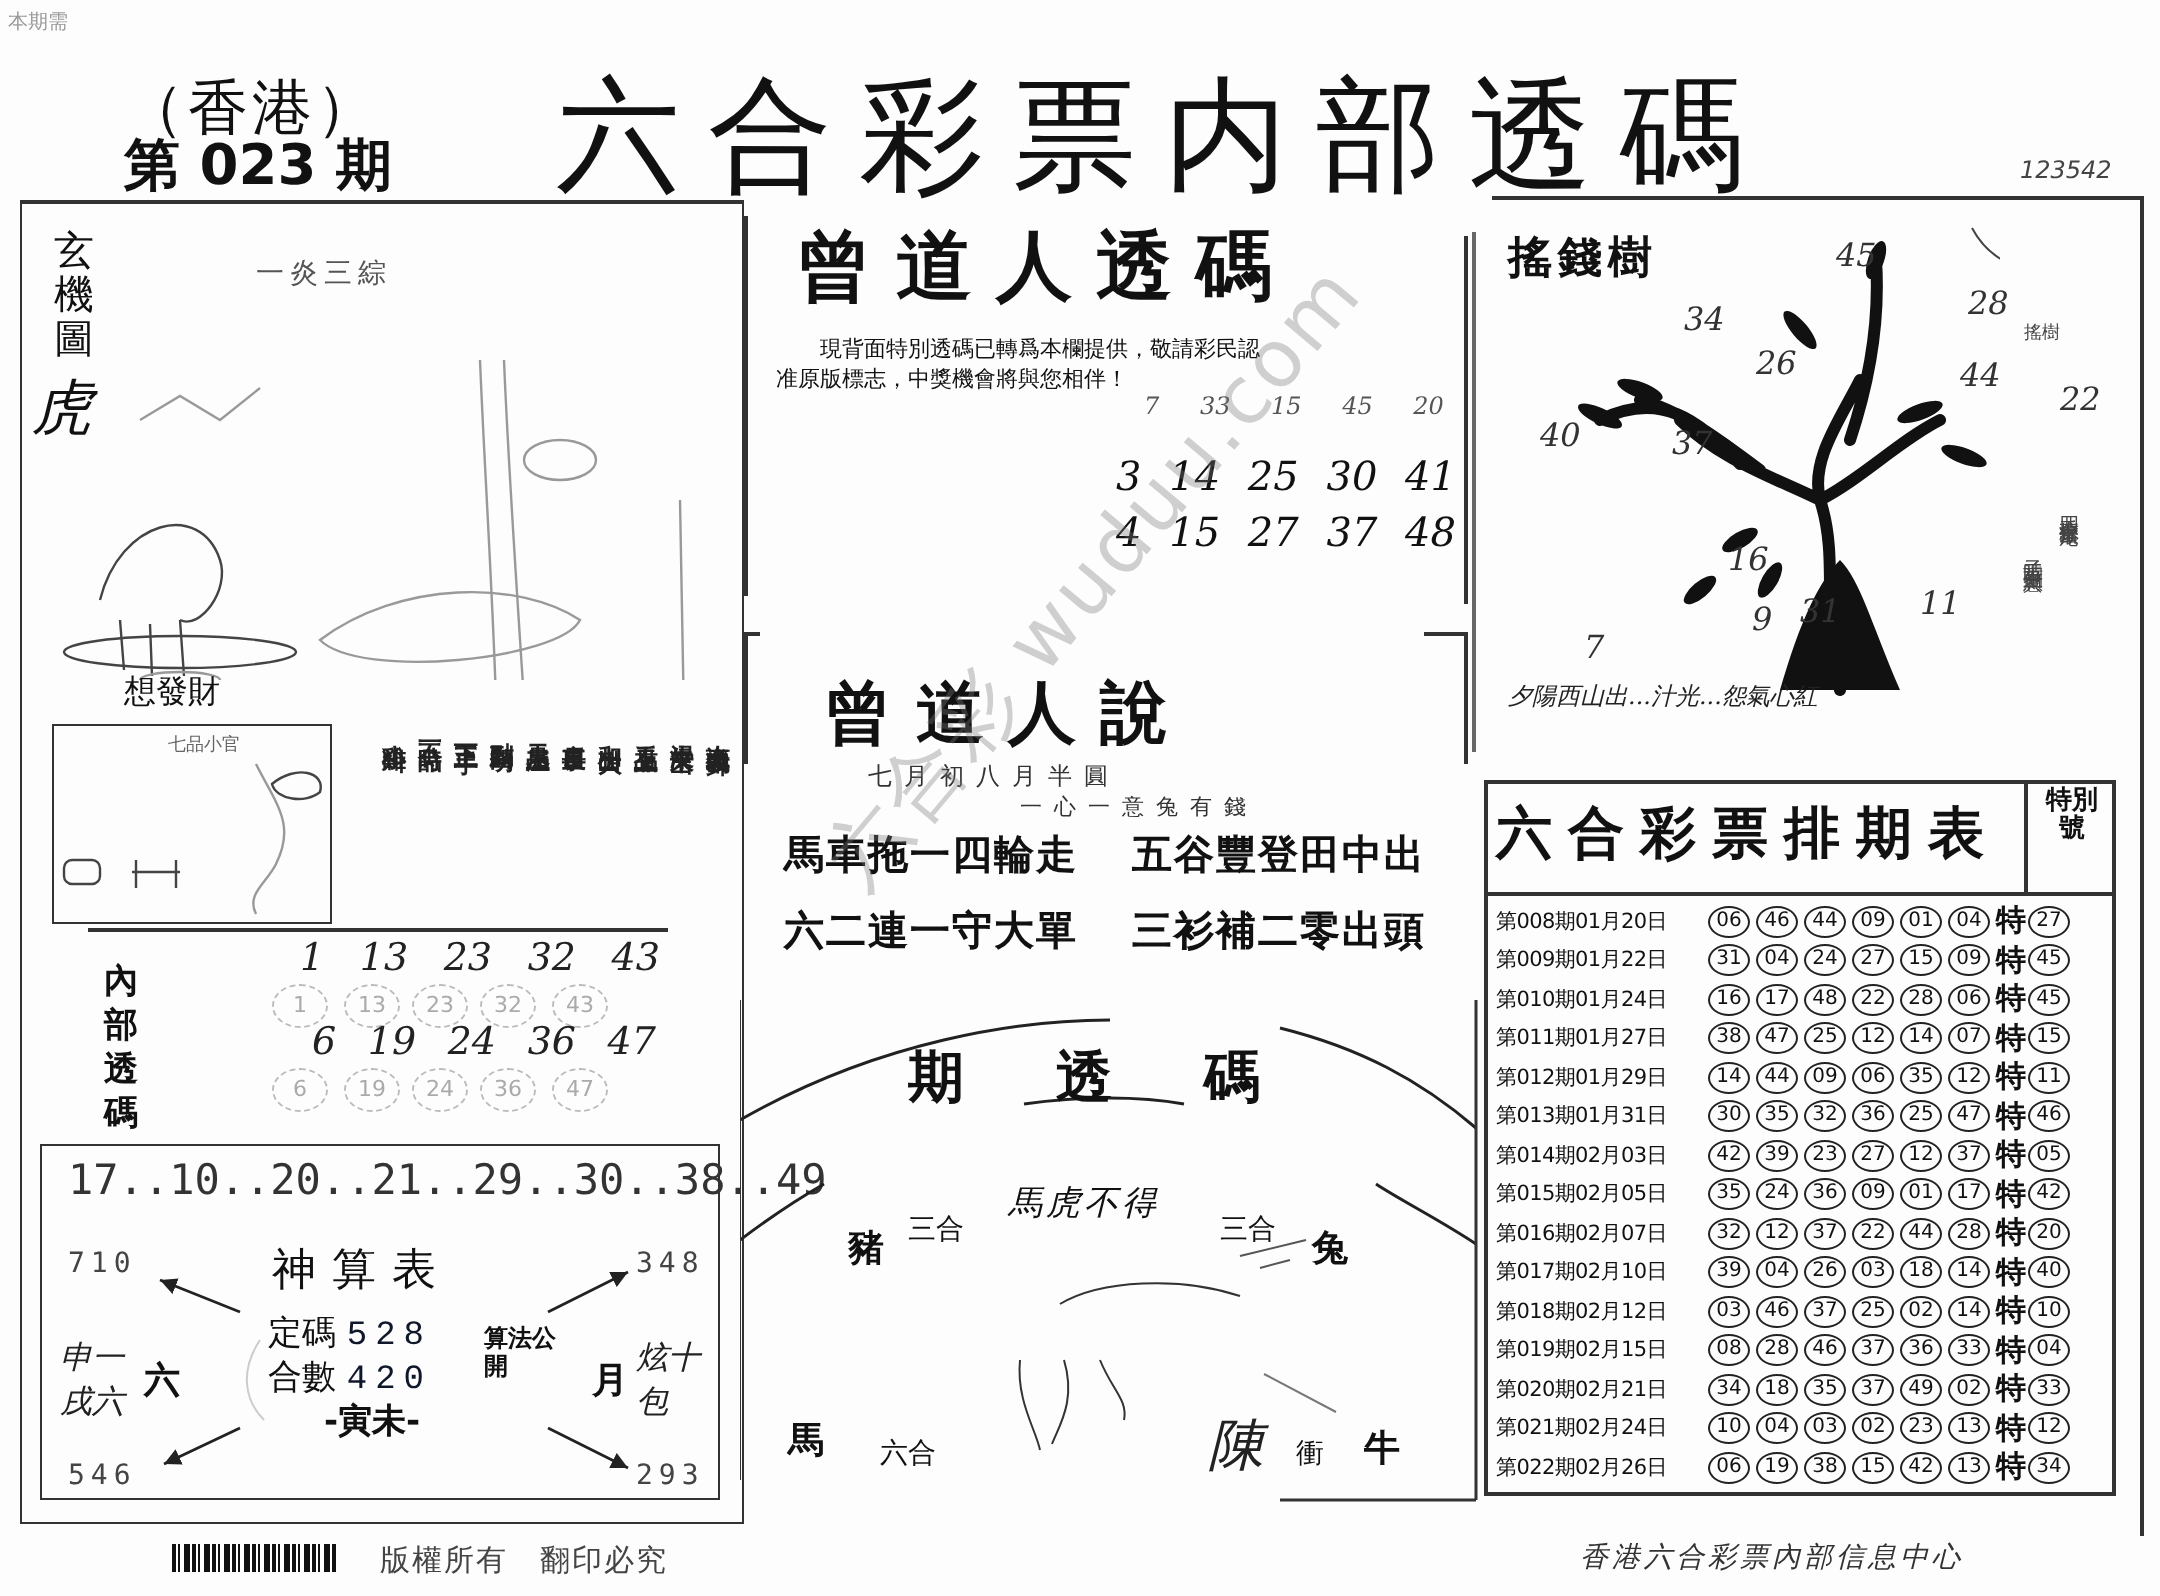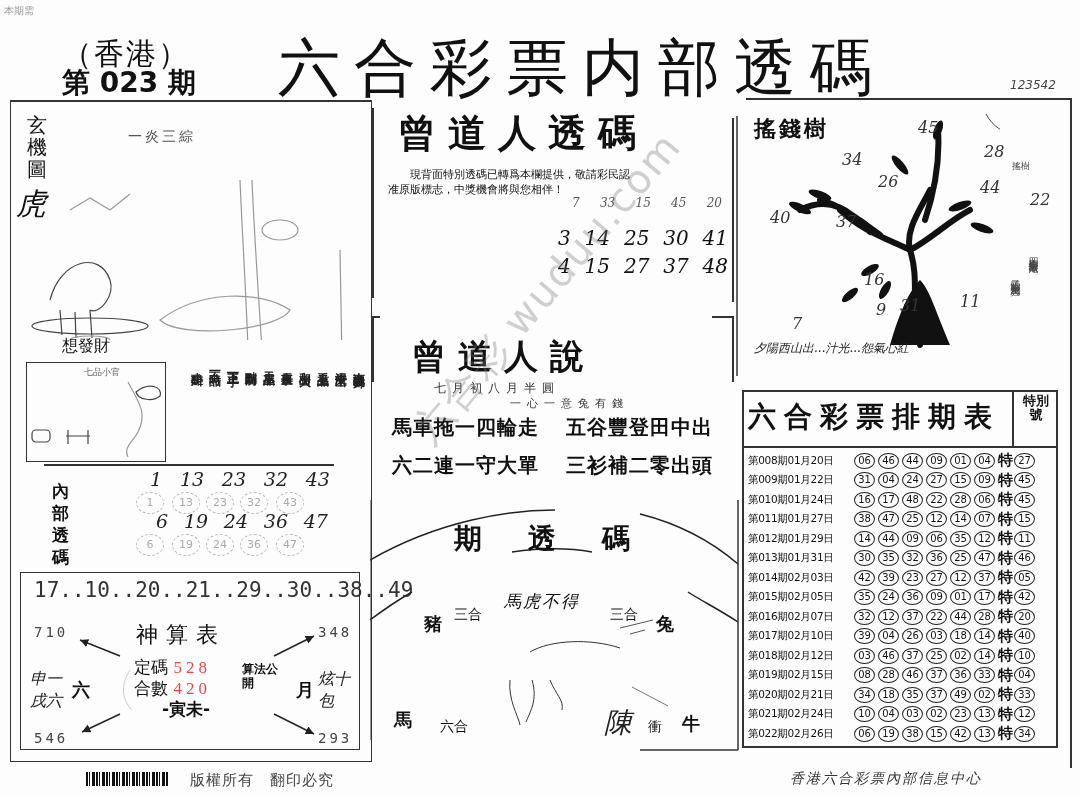--- a/index.html
+++ b/index.html
@@ -30,21 +30,21 @@
   .verse-col { writing-mode: vertical-rl; font-size: 12px; letter-spacing: 1px; font-family: "DejaVu Sans", sans-serif; font-weight: bold; color: #222; line-height: 14px; }
 
   .nbtm-label { left: 52px; top: 480px; font-size: 17px; line-height: 22px; width: 20px; font-weight: bold; font-family: "DejaVu Serif", serif; }
   .hw { font-family: "DejaVu Serif", serif; font-style: italic; font-size: 19px; color: #222; }
   .ghost-circle { position: absolute; width: 28px; height: 22px; border: 1px dashed #bbb; border-radius: 50%; font-size: 11px; color: #aaa; text-align: center; line-height: 20px; font-family: "DejaVu Sans", sans-serif; }
 
   .ss-row { left: 34px; top: 578px; font-size: 21px; font-family: "DejaVu Sans Mono", monospace; letter-spacing: 0px; color: #333; }
   .ss-title { left: 136px; top: 620px; font-size: 22px; letter-spacing: 8px; font-family: "DejaVu Serif", serif; }
   .ss-corner { font-family: "DejaVu Sans Mono", monospace; font-size: 14px; color: #444; letter-spacing: 3px; }
   .ss-center { left: 134px; top: 657px; font-size: 17px; font-family: "DejaVu Sans", sans-serif; line-height: 21px; }
-  .ss-center .num { font-family: Liberation Serif, serif; color: #ef4444; letter-spacing: 4px; }
+  .ss-center .num { font-family: Liberation Mono, monospace; color: #0f172a; letter-spacing: 4px; }
   .ss-method { left: 242px; top: 662px; width: 36px; font-size: 12px; font-weight: bold; line-height: 14px; font-family: "DejaVu Sans", sans-serif; }
   .ss-big { font-size: 18px; font-weight: bold; font-family: "DejaVu Sans", sans-serif; }
 
   .footer-left { left: 190px; top: 771px; font-size: 15px; color: #444; letter-spacing: 1px; }
   .barcode { left: 86px; top: 772px; width: 82px; height: 14px;
     background: repeating-linear-gradient(90deg, #111 0 2px, #fff 2px 3px, #111 3px 4px, #fff 4px 6px, #111 6px 9px, #fff 9px 10px); }
   .footer-right { left: 790px; top: 770px; font-size: 14px; color: #333; letter-spacing: 2px; font-style: italic; }
 
   
   .callig { font-family: "DejaVu Serif", serif; font-weight: bold; letter-spacing: 12px; }

